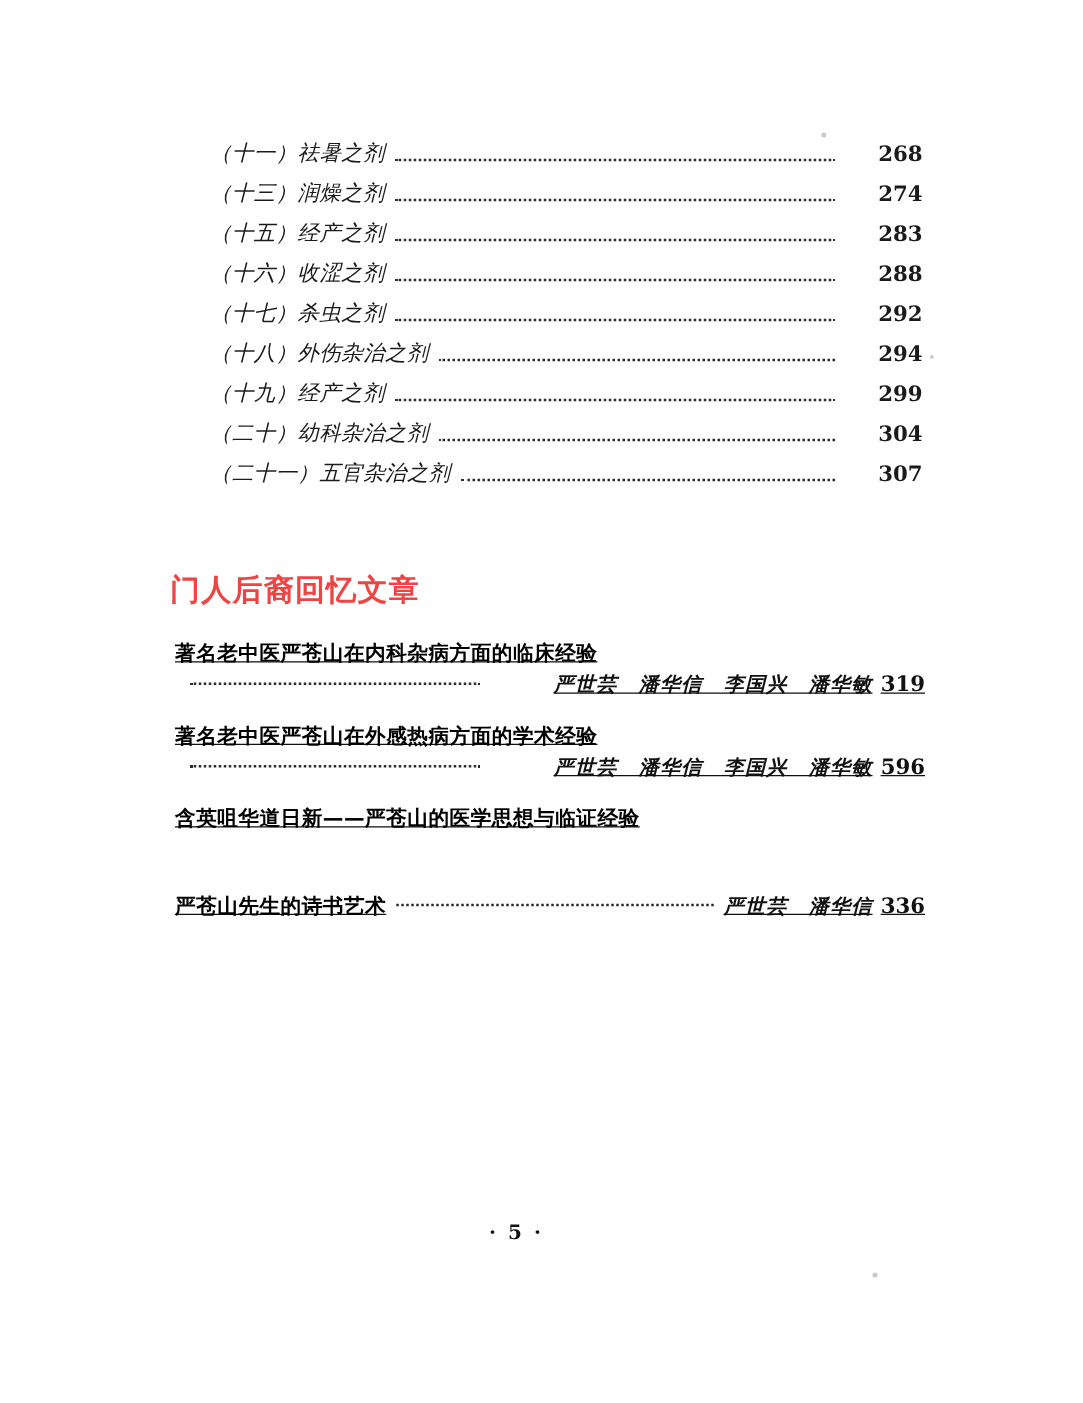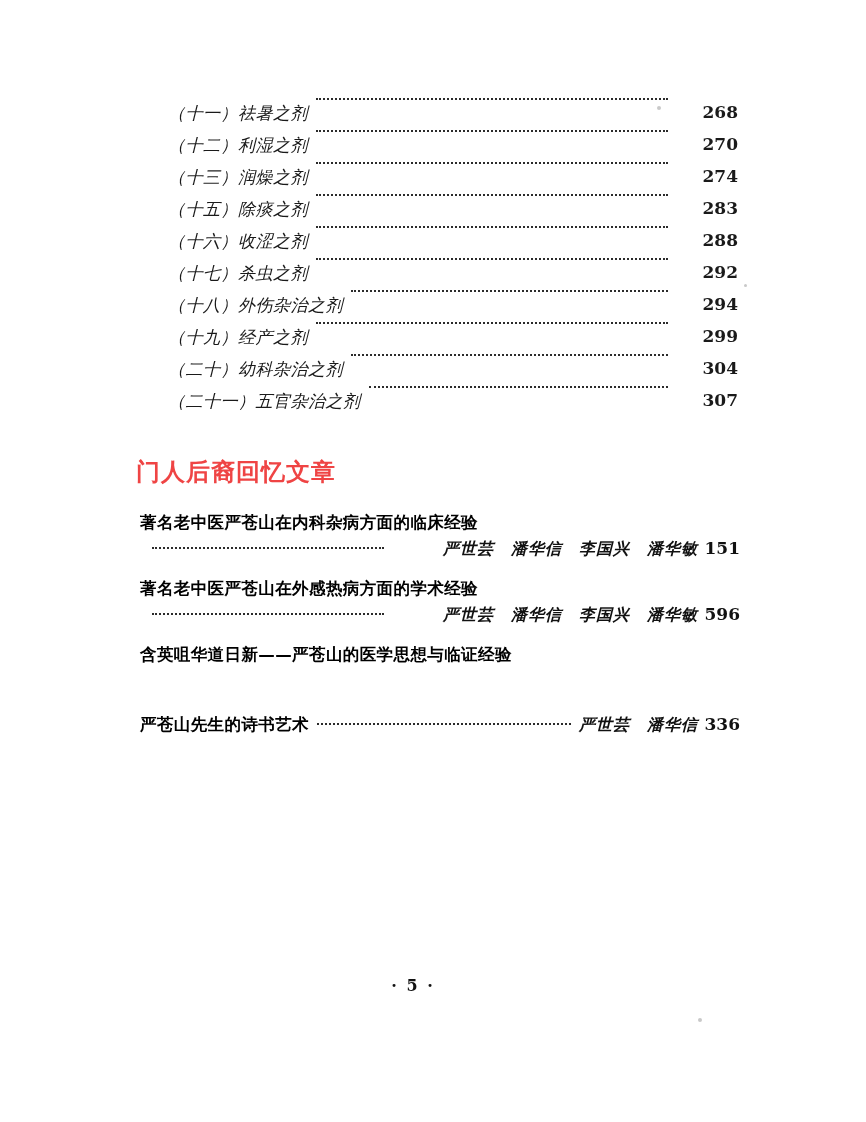--- a/index.html
+++ b/index.html
@@ -24,21 +24,21 @@
 
   
   .toc-list {
     position: absolute;
     left: 168px;
     top: 102px;
     width: 570px;
   }
   .toc-row {
     display: flex;
-    align-items: flex-start;
+    align-items: flex-end;
     height: 32px;
     font-family: "DejaVu Serif", serif;
     font-size: 17px;
     font-style: italic;
     color: #1a1a1a;
     white-space: nowrap;
   }
   .toc-row .label {
     flex: 0 0 auto;
     letter-spacing: 0.5px;
@@ -77,20 +77,21 @@
 
   
   .articles {
     position: absolute;
     left: 140px;
     top: 508px;
     width: 600px;
   }
   .article {
     margin-bottom: 6px;
+    text-decoration: underline;
   }
   .article .title {
     font-family: "DejaVu Sans", sans-serif;
     font-weight: bold;
     font-size: 16.5px;
     letter-spacing: 0.4px;
     color: #000000;
     line-height: 30px;
     white-space: nowrap;
   }
@@ -193,35 +194,30 @@
   <div class="speck" style="left:698px; top:1018px; width:4px; height:4px;"></div>
 
   <div class="toc-list">
 
     <div class="toc-row">
       <span class="label">（十一）祛暑之剂</span>
       <span class="leader"></span>
       <span class="pg">268</span>
     </div>
 
-    <div class="toc-row">
-      <span class="label">（十二）利湿之剂</span>
-      <span class="leader"></span>
-      <span class="pg">270</span>
-    </div>
 
     <div class="toc-row">
       <span class="label">（十三）润燥之剂</span>
       <span class="leader"></span>
       <span class="pg">274</span>
     </div>
 
 
     <div class="toc-row">
-      <span class="label">（十五）除痰之剂</span>
+      <span class="label">（十五）经产之剂</span>
       <span class="leader"></span>
       <span class="pg">283</span>
     </div>
 
     <div class="toc-row">
       <span class="label">（十六）收涩之剂</span>
       <span class="leader"></span>
       <span class="pg">288</span>
     </div>
 
@@ -260,21 +256,21 @@
   <div class="section-heading">门人后裔回忆文章</div>
 
   <div class="articles">
 
     <div class="article">
       <div class="title">著名老中医严苍山在内科杂病方面的临床经验</div>
       <div class="authorline">
         <span class="leader long"></span>
         <span class="spacer"></span>
         <span class="authors">严世芸　潘华信　李国兴　潘华敏</span>
-        <span class="pg">151</span>
+        <span class="pg">319</span>
       </div>
     </div>
 
     <div class="article">
       <div class="title">著名老中医严苍山在外感热病方面的学术经验</div>
       <div class="authorline">
         <span class="leader long"></span>
         <span class="spacer"></span>
         <span class="authors">严世芸　潘华信　李国兴　潘华敏</span>
         <span class="pg">596</span>

